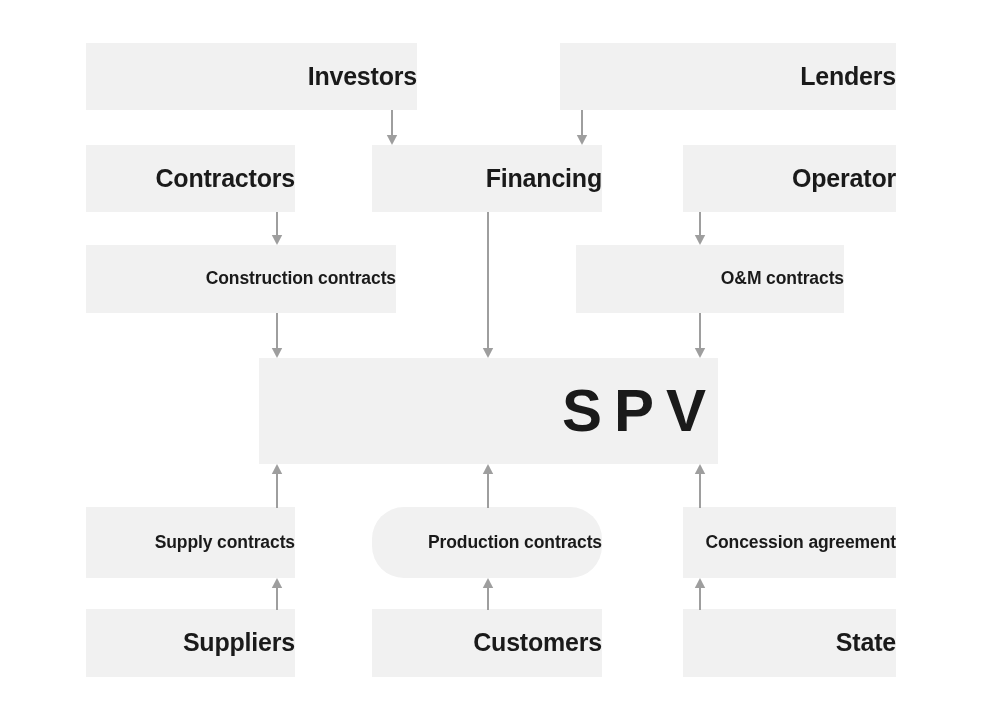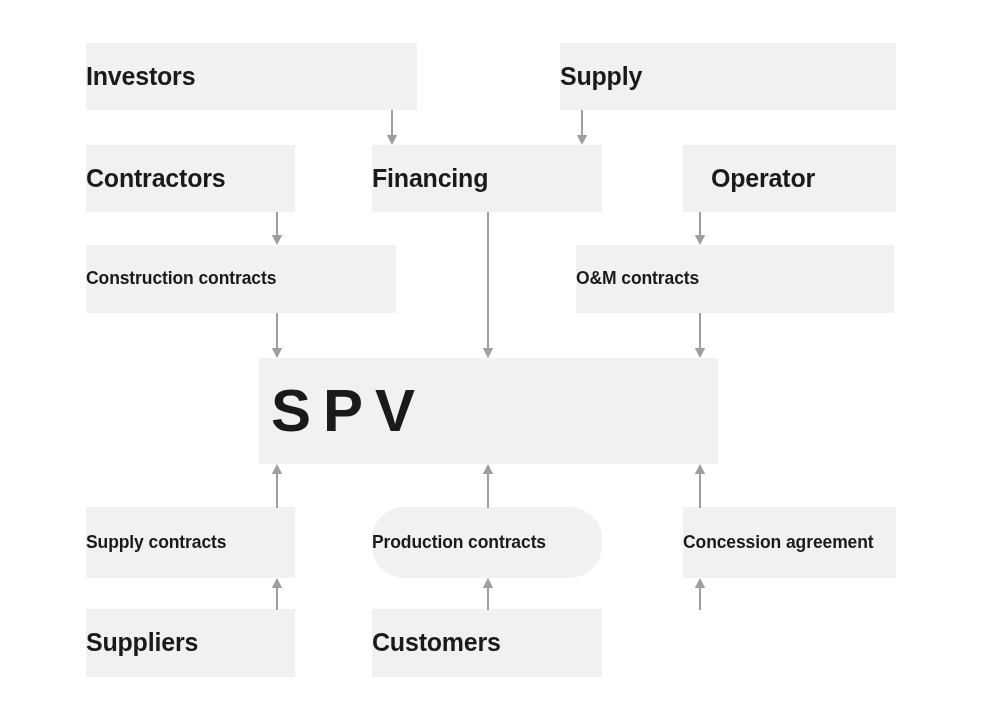--- a/index.html
+++ b/index.html
@@ -17,21 +17,21 @@
     position: relative;
     width: 984px;
     height: 723px;
     background: #ffffff;
   }
   .node {
     position: absolute;
     background: #f1f1f1;
     display: flex;
     align-items: center;
-    justify-content: flex-start;
+    justify-content: flex-end;
     box-sizing: border-box;
     color: #1a1a1a;
     text-align: center;
   }
   .node .label {
     display: block;
     line-height: 1.1;
     white-space: nowrap;
   }
   
@@ -64,40 +64,40 @@
 </head>
 <body>
 
 <div id="diagram">
 
   <div class="node entity" style="left:86px; top:43px; width:331px; height:67px;">
     <span class="label">Investors</span>
   </div>
 
   <div class="node entity" style="left:560px; top:43px; width:336px; height:67px;">
-    <span class="label">Supply</span>
+    <span class="label">Lenders</span>
   </div>
 
   <div class="node entity" style="left:86px; top:145px; width:209px; height:67px;">
     <span class="label">Contractors</span>
   </div>
 
   <div class="node entity" style="left:372px; top:145px; width:230px; height:67px;">
     <span class="label">Financing</span>
   </div>
 
   <div class="node entity" style="left:683px; top:145px; width:213px; height:67px;padding-left:28px;">
     <span class="label">Operator</span>
   </div>
 
   <div class="node contract" style="left:86px; top:245px; width:310px; height:68px;">
     <span class="label">Construction contracts</span>
   </div>
 
-  <div class="node contract" style="left:576px; top:245px; width:318px; height:68px;">
+  <div class="node contract" style="left:576px; top:245px; width:268px; height:68px;">
     <span class="label">O&amp;M contracts</span>
   </div>
 
   <div class="node spv" style="left:259px; top:358px; width:459px; height:106px;">
     <span class="label">SPV</span>
   </div>
 
   <div class="node contract" style="left:86px; top:507px; width:209px; height:71px;">
     <span class="label">Supply contracts</span>
   </div>
@@ -111,20 +111,23 @@
   </div>
 
   <div class="node contract" style="left:683px; top:507px; width:213px; height:71px;">
     <span class="label">Concession agreement</span>
   </div>
 
   <div class="node entity" style="left:372px; top:609px; width:230px; height:68px;">
     <span class="label">Customers</span>
   </div>
 
+  <div class="node entity" style="left:683px; top:609px; width:213px; height:68px;">
+    <span class="label">State</span>
+  </div>
 
   <div class="arrow" style="left:385px; top:110px; width:14px; height:36px;">
     <svg width="14" height="36" viewBox="0 0 14 36">
       <line x1="7" y1="0" x2="7" y2="27" stroke="#9e9e9e" stroke-width="2"></line>
       <polygon points="7,35 1.8,25 12.2,25" fill="#9e9e9e"></polygon>
     </svg>
   </div>
 
   <div class="arrow" style="left:575px; top:110px; width:14px; height:36px;">
     <svg width="14" height="36" viewBox="0 0 14 36">

